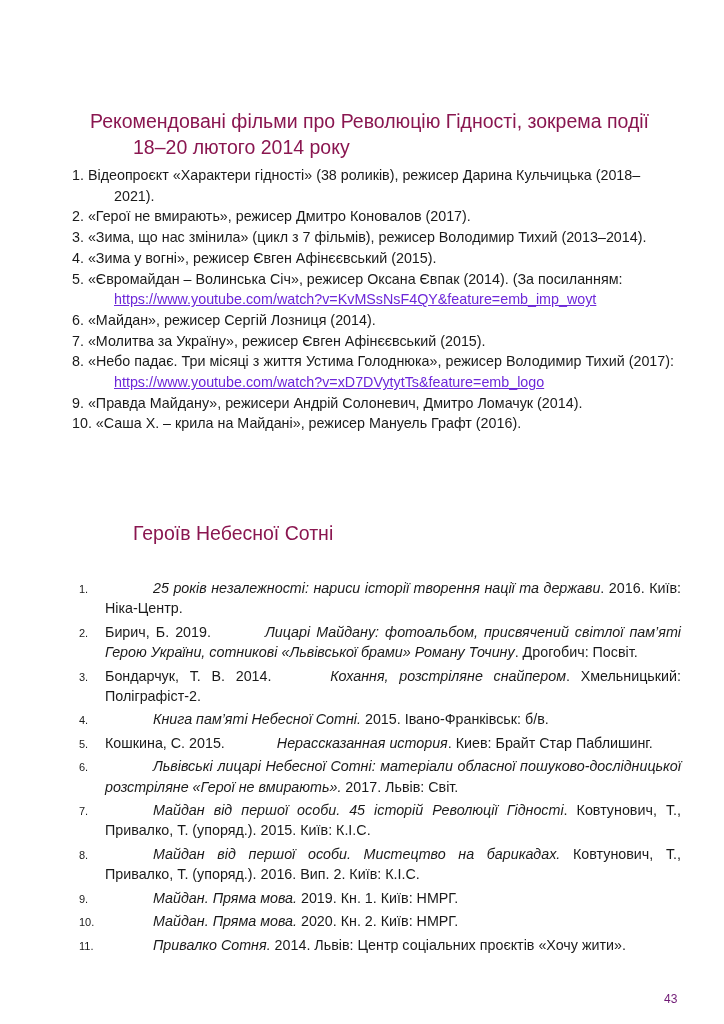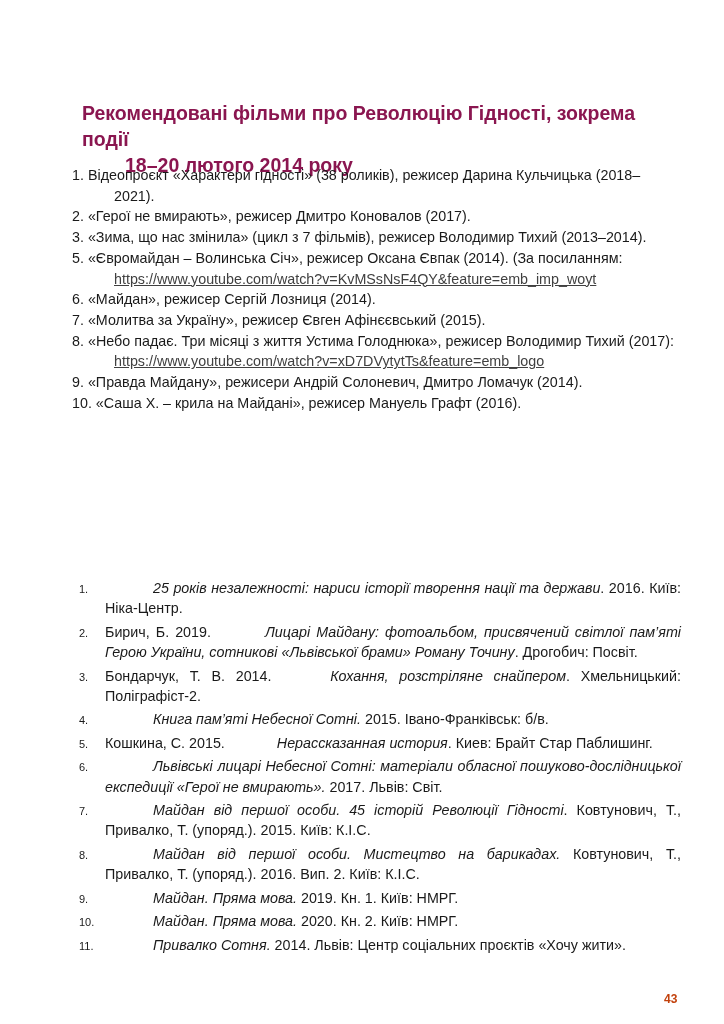--- a/index.html
+++ b/index.html
@@ -1,70 +1,72 @@
 <!DOCTYPE html>
 <html><head>
 <meta charset="utf-8">
 <style>
   html, body { margin: 0; padding: 0; background: #ffffff; }
   body { width: 724px; height: 1024px; position: relative; overflow: hidden;
          font-family: "Liberation Sans", sans-serif; color: #1a1a1a; }
   .page { position: absolute; left: 0; top: 0; width: 724px; height: 1024px; }
   .heading { position: absolute; left: 78px; width: 604px; color: #8a1650;
-             font-weight: bold; font-size: 19.5px; line-height: 26px; margin: 4px; }
+             font-weight: normal; font-size: 19.5px; line-height: 26px; margin: 12px; }
   .heading .l2 { display: block; padding-left: 43px; }
   .heading.h1 { top: 96px; }
   .heading.h2 { top: 508px; text-align: justify; text-align-last: left; }
 
   .films { position: absolute; left: 72px; top: 165px; width: 602px; margin: 0; padding: 0; list-style: none;
            font-size: 14.3px; line-height: 20.7px; }
   .films li { margin: 0; padding-left: 42px; text-indent: -42px; }
   .films .num { display: inline-block; text-indent: 0; }
-  .link { text-decoration: underline; color: #404040; }
+  .link { text-decoration: underline; color: #6d28d9; }
   .justify { text-align: justify; text-align-last: left; }
 
   .lit { position: absolute; left: 79px; top: 578px; width: 602px; margin: 0; padding: 0; list-style: none;
          font-size: 14.3px; line-height: 20.4px; }
   .lit li { position: relative; padding-left: 26px; margin: 0 0 3px 0; text-align: justify; text-align-last: left; }
   .lit li .num { position: absolute; left: 0; top: 1px; font-size: 11px; }
   .lit li .ital { font-style: italic; margin-left: 48px; }
-  .pageno { position: absolute; left: 664px; top: 992px; font-size: 12px; color: #c2410c; font-weight: bold; }
+  .pageno { position: absolute; left: 664px; top: 992px; font-size: 12px; color: #701a75; }
 </style>
 </head>
 <body>
 
 <div class="page">
 
   <h2 class="heading h1">
     <span>Рекомендовані фільми про Революцію Гідності, зокрема події</span>
     <span class="l2">18–20 лютого 2014 року</span>
   </h2>
 
   <ol class="films">
     <li><span class="num">1.</span> <span>Відеопроєкт «Характери гідності» (38 роликів), режисер Дарина Кульчицька (2018–2021).</span></li>
     <li><span class="num">2.</span> <span>«Герої не вмирають», режисер Дмитро Коновалов (2017).</span></li>
     <li><span class="num">3.</span> <span>«Зима, що нас змінила» (цикл з 7 фільмів), режисер Володимир Тихий (2013–2014).</span></li>
+    <li><span class="num">4.</span> <span>«Зима у вогні», режисер Євген Афінєєвський (2015).</span></li>
     <li><span class="num">5.</span> <span>«Євромайдан – Волинська Січ», режисер Оксана Євпак (2014). (За посиланням:</span> <span class="link">https://www.youtube.com/watch?v=KvMSsNsF4QY&amp;feature=emb_imp_woyt</span></li>
     <li><span class="num">6.</span> <span>«Майдан», режисер Сергій Лозниця (2014).</span></li>
     <li><span class="num">7.</span> <span>«Молитва за Україну», режисер Євген Афінєєвський (2015).</span></li>
     <li class="justify"><span class="num">8.</span> <span>«Небо падає. Три місяці з життя Устима Голоднюка», режисер Володимир Тихий (2017):</span> <span class="link" style="word-break: break-all;">https://www.youtube.com/watch?v=xD7DVytytTs&amp;feature=emb_logo</span></li>
     <li><span class="num">9.</span> <span>«Правда Майдану», режисери Андрій Солоневич, Дмитро Ломачук (2014).</span></li>
     <li><span class="num">10.</span> <span>«Саша Х. – крила на Майдані», режисер Мануель Графт (2016).</span></li>
   </ol>
 
   <h2 class="heading h2">
+    <span class="l2">Героїв Небесної Сотні</span>
   </h2>
 
   <ol class="lit">
     <li><span class="num">1.</span><span></span><span class="ital">25 років незалежності: нариси історії творення нації та держави</span><span>. 2016. Київ: Ніка-Центр.</span></li>
     <li><span class="num">2.</span><span>Бирич, Б. 2019. </span><span class="ital">Лицарі Майдану: фотоальбом, присвячений світлої пам’яті Герою України, сотникові «Львівської брами» Роману Точину</span><span>. Дрогобич: Посвіт.</span></li>
     <li><span class="num">3.</span><span>Бондарчук, Т. В. 2014. </span><span class="ital">Кохання, розстріляне снайпером</span><span>. Хмельницький: Поліграфіст-2.</span></li>
     <li><span class="num">4.</span><span></span><span class="ital">Книга пам’яті Небесної Сотні.</span><span> 2015. Івано-Франківськ: б/в.</span></li>
     <li><span class="num">5.</span><span>Кошкина, С. 2015. </span><span class="ital">Нерассказанная история</span><span>. Киев: Брайт Стар Паблишинг.</span></li>
-    <li><span class="num">6.</span><span></span><span class="ital">Львівські лицарі Небесної Сотні: матеріали обласної пошуково-дослідницької експедиції «Герої не вмирають».</span><span> 2017. Львів: Світ.</span></li>
+    <li><span class="num">6.</span><span></span><span class="ital">Львівські лицарі Небесної Сотні: матеріали обласної пошуково-дослідницької розстріляне «Герої не вмирають».</span><span> 2017. Львів: Світ.</span></li>
     <li><span class="num">7.</span><span></span><span class="ital">Майдан від першої особи. 45 історій Революції Гідності</span><span>. Ковтунович, Т., Привалко, Т. (упоряд.). 2015. Київ: К.І.С.</span></li>
     <li><span class="num">8.</span><span></span><span class="ital">Майдан від першої особи. Мистецтво на барикадах.</span><span> Ковтунович, Т., Привалко, Т. (упоряд.). 2016. Вип. 2. Київ: К.І.С.</span></li>
     <li><span class="num">9.</span><span></span><span class="ital">Майдан. Пряма мова.</span><span> 2019. Кн. 1. Київ: НМРГ.</span></li>
     <li><span class="num">10.</span><span></span><span class="ital">Майдан. Пряма мова.</span><span> 2020. Кн. 2. Київ: НМРГ.</span></li>
     <li><span class="num">11.</span><span></span><span class="ital">Привалко Сотня.</span><span> 2014. Львів: Центр соціальних проєктів «Хочу жити».</span></li>
   </ol>
 
   <div class="pageno">43</div>
 </div>
 

